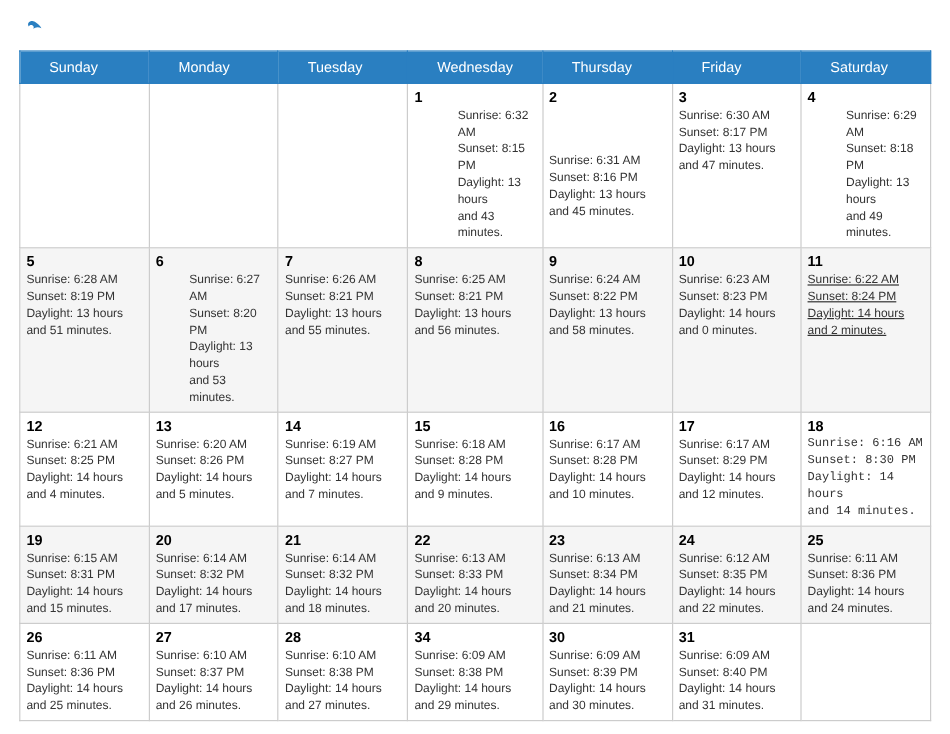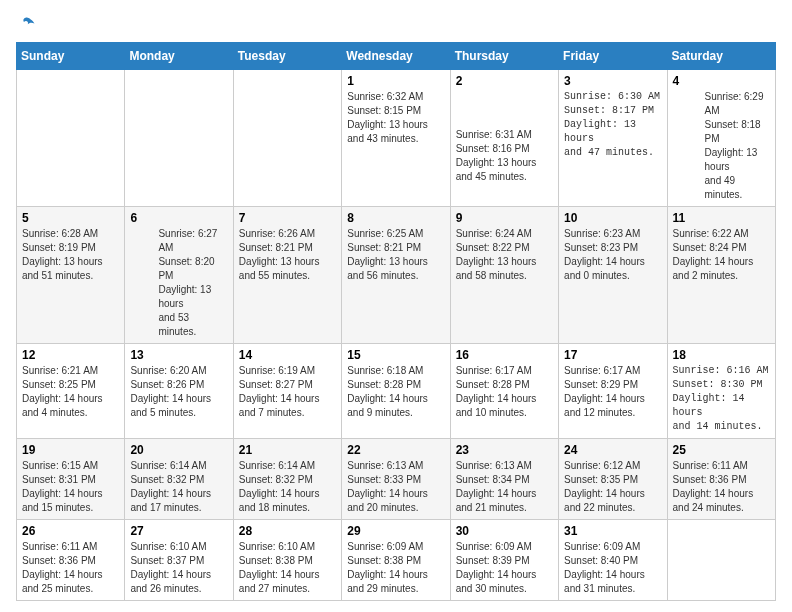--- a/index.html
+++ b/index.html
@@ -46,23 +46,23 @@
     }
     table {
       width: 100%;
       border-collapse: collapse;
       font-size: 11px;
     }
     thead tr th {
       background-color: #2a7fc1;
       color: #fff;
       text-align: left;
-      padding: 6px 4px;
+      padding: 6px 24px;
       font-size: 12px;
-      font-weight: bold;
+      font-weight: normal;
       border: 1px solid #2a7fc1;
     }
     tbody tr td {
       border: 1px solid #ccc;
       vertical-align: top;
       padding: 4px 5px;
       width: calc(100% / 7);
       height: 80px;
       background: #fff;
     }
@@ -113,35 +113,35 @@
         <th>Saturday</th>
       </tr>
   </thead>
   <tbody id="calendar-body">
   <tr>
         <td class="empty-cell"></td>
         <td class="empty-cell"></td>
         <td class="empty-cell"></td>
         <td>
           <div class="day-num">1</div>
-          <div class="day-info" style="white-space: pre-line;">Sunrise: 6:32 AM
+          <div class="day-info" style="white-space: pre-line; margin-left: 36px;">Sunrise: 6:32 AM
 Sunset: 8:15 PM
 Daylight: 13 hours
 and 43 minutes.</div>
         </td>
         <td>
           <div class="day-num">2</div>
           <div class="day-info" style="white-space: pre-line; margin-top: 40px;">Sunrise: 6:31 AM
 Sunset: 8:16 PM
 Daylight: 13 hours
 and 45 minutes.</div>
         </td>
         <td>
           <div class="day-num">3</div>
-          <div class="day-info" style="white-space: pre-line; font-family: Liberation Mono, monospace;">Sunrise: 6:30 AM
+          <div class="day-info" style="white-space: pre-line;">Sunrise: 6:30 AM
 Sunset: 8:17 PM
 Daylight: 13 hours
 and 47 minutes.</div>
         </td>
         <td>
           <div class="day-num">4</div>
           <div class="day-info" style="white-space: pre-line; margin-left: 32px;">Sunrise: 6:29 AM
 Sunset: 8:18 PM
 Daylight: 13 hours
 and 49 minutes.</div>
@@ -185,21 +185,21 @@
         </td>
         <td>
           <div class="day-num">10</div>
           <div class="day-info" style="white-space: pre-line;">Sunrise: 6:23 AM
 Sunset: 8:23 PM
 Daylight: 14 hours
 and 0 minutes.</div>
         </td>
         <td>
           <div class="day-num">11</div>
-          <div class="day-info" style="white-space: pre-line;">Sunrise: 6:22 AM
+          <div class="day-info" style="white-space: pre-line; text-decoration: underline;">Sunrise: 6:22 AM
 Sunset: 8:24 PM
 Daylight: 14 hours
 and 2 minutes.</div>
         </td>
       </tr>
       <tr>
         <td>
           <div class="day-num">12</div>
           <div class="day-info" style="white-space: pre-line;">Sunrise: 6:21 AM
 Sunset: 8:25 PM
@@ -316,21 +316,21 @@
 and 26 minutes.</div>
         </td>
         <td>
           <div class="day-num">28</div>
           <div class="day-info" style="white-space: pre-line;">Sunrise: 6:10 AM
 Sunset: 8:38 PM
 Daylight: 14 hours
 and 27 minutes.</div>
         </td>
         <td>
-          <div class="day-num">29</div>
+          <div class="day-num">34</div>
           <div class="day-info" style="white-space: pre-line;">Sunrise: 6:09 AM
 Sunset: 8:38 PM
 Daylight: 14 hours
 and 29 minutes.</div>
         </td>
         <td>
           <div class="day-num">30</div>
           <div class="day-info" style="white-space: pre-line;">Sunrise: 6:09 AM
 Sunset: 8:39 PM
 Daylight: 14 hours

